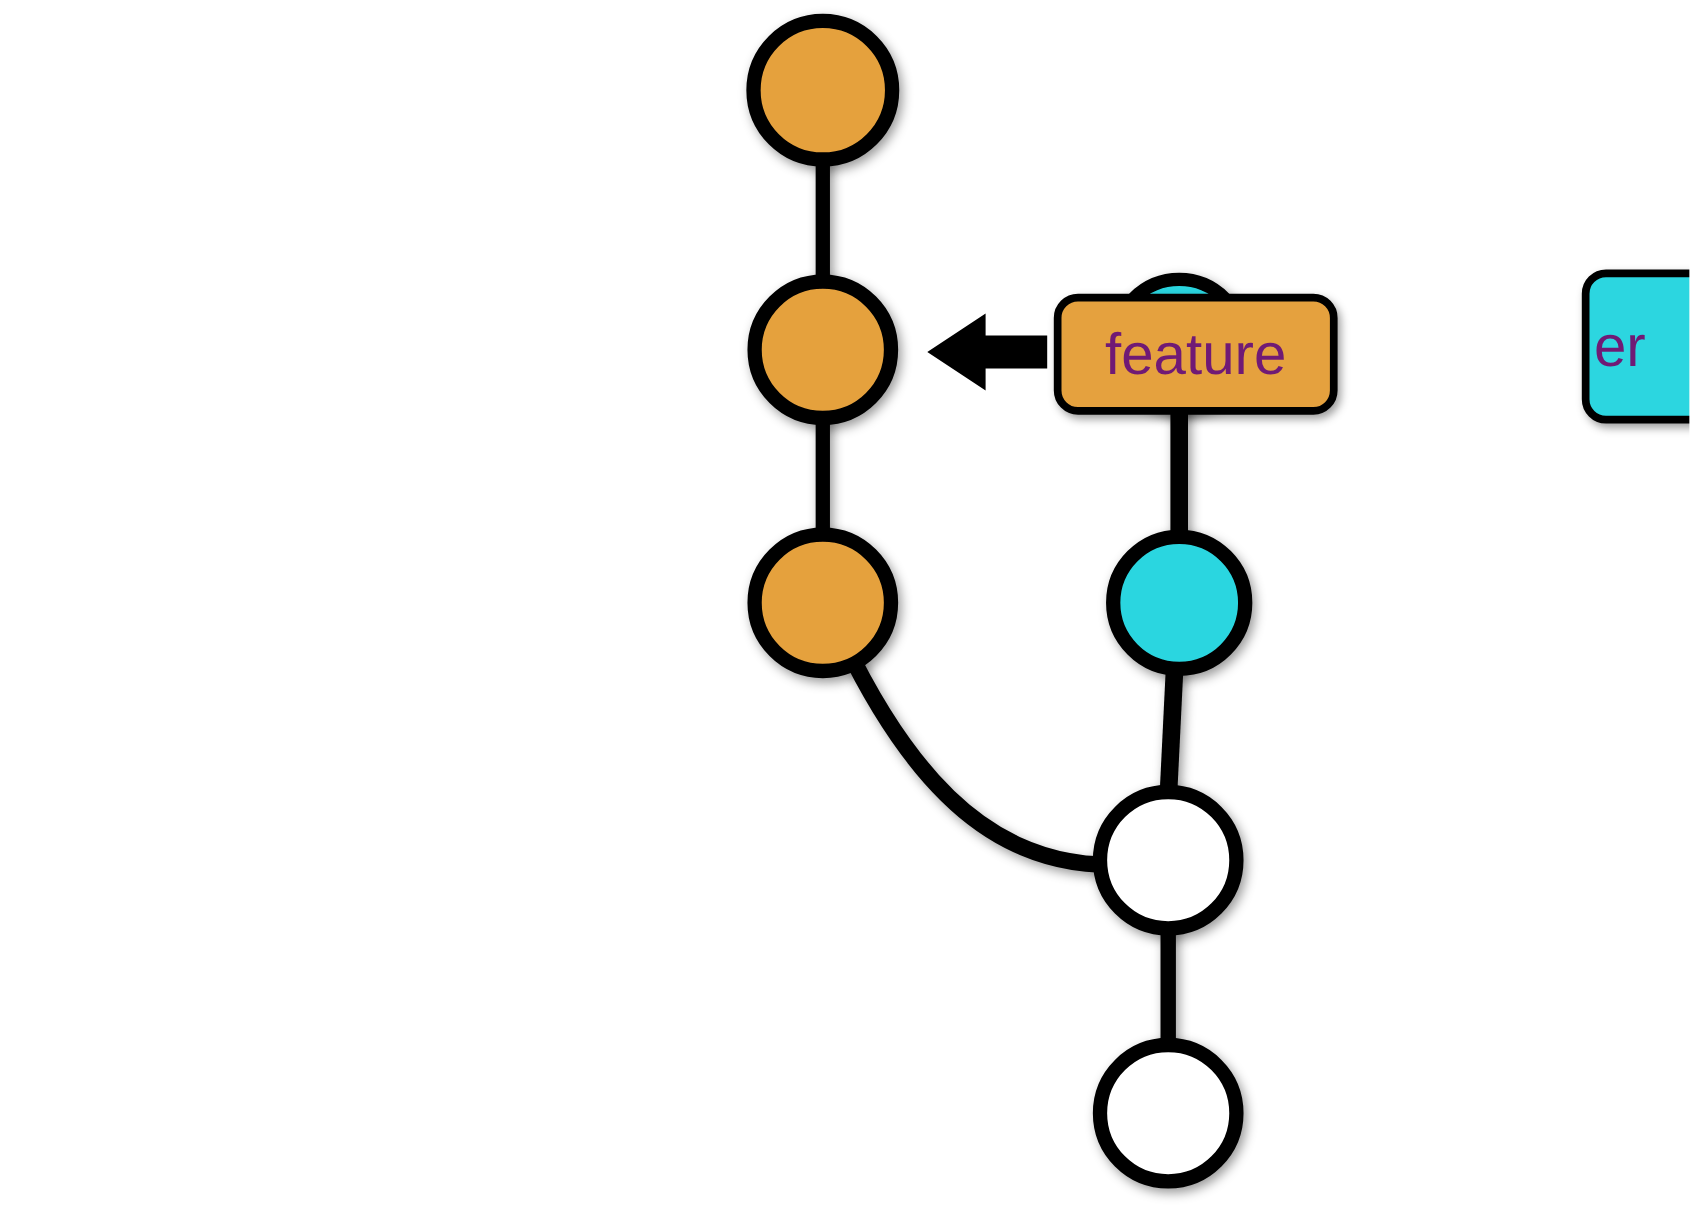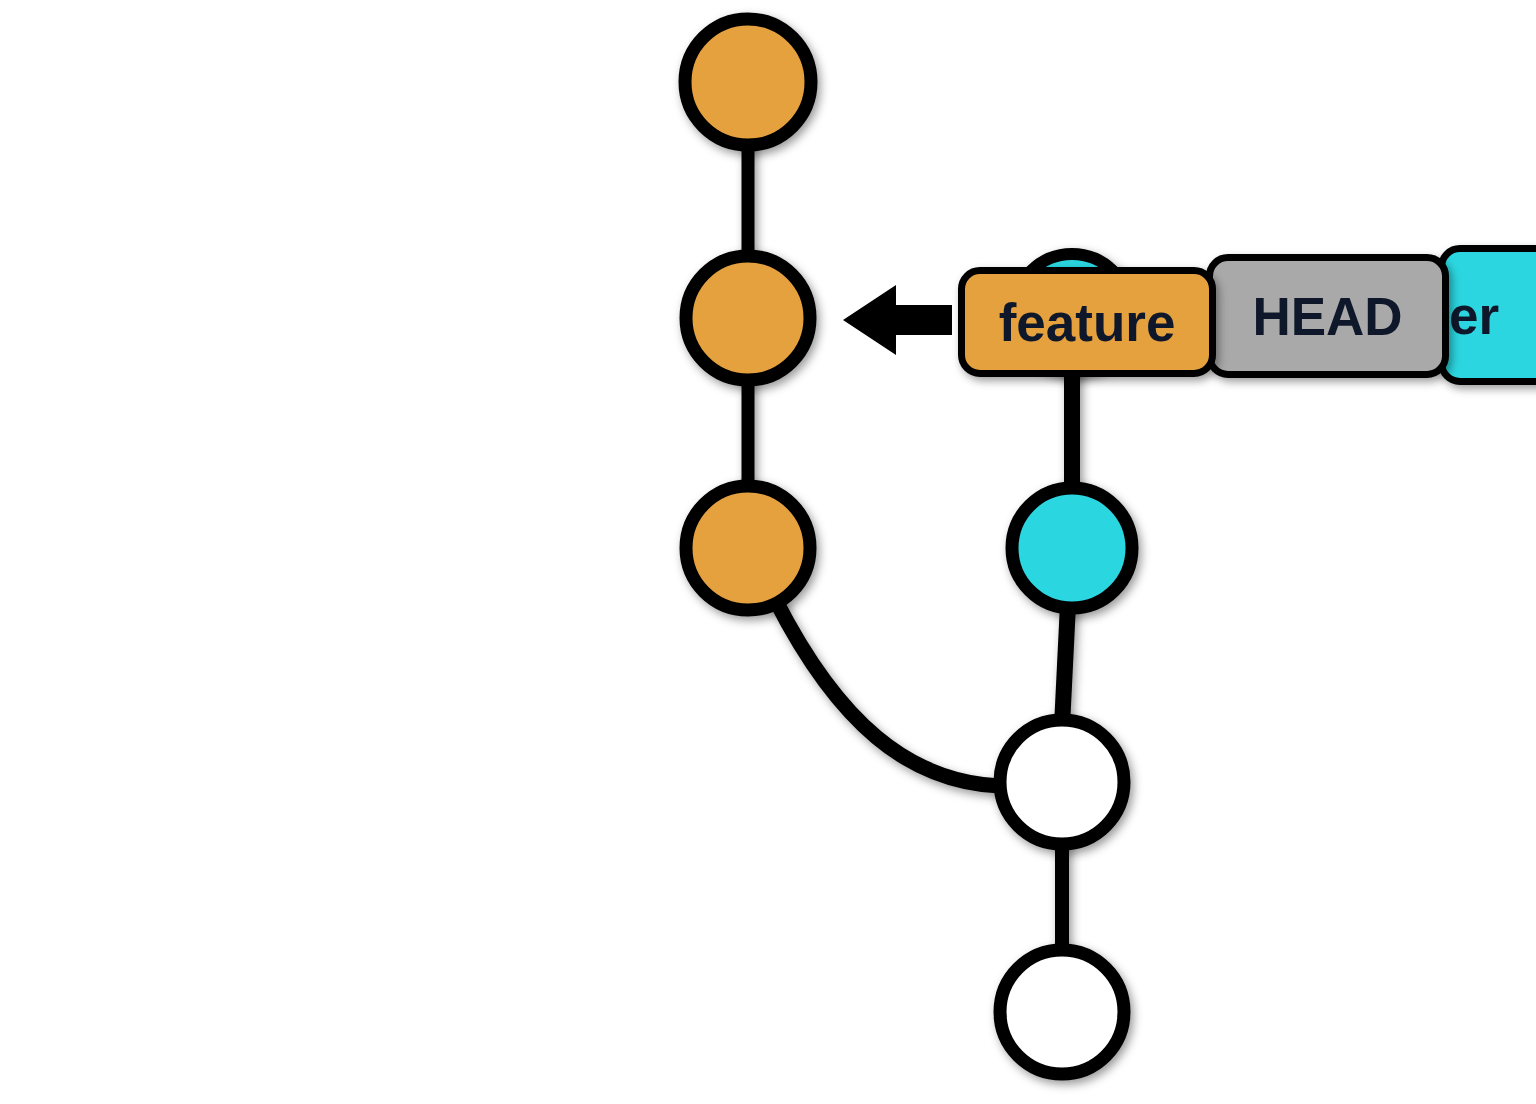--- a/index.html
+++ b/index.html
@@ -27,24 +27,23 @@
   .label-box {
     position: absolute;
     box-sizing: border-box;
     border: 7px solid #000000;
     border-radius: 22px;
     display: flex;
     align-items: center;
     justify-content: center;
     filter: drop-shadow(3px 4px 4px rgba(0,0,0,0.38));
     font-family: "Liberation Sans", sans-serif;
-    color: #0f172a;
+    color: #701a75;
     white-space: nowrap;
     line-height: 1;
-    font-weight: bold;
   }
   .staging-box {
     left: 60px;
     top: 461px;
     width: 375px;
     height: 167px;
     border-radius: 30px;
     font-size: 56px;
   }
   .ref-feature {
@@ -107,22 +106,19 @@
 
     <g>
       <path d="M 952 305 L 896 305 L 896 285 L 843 320 L 896 355 L 896 335 L 952 335 Z" fill="#000000"></path>
     </g>
   </svg>
 
   <div class="label-box ref-master" style="background:#2CD6E0">
     <span>er</span>
   </div>
 
-  <div class="label-box ref-head" style="background:#A9A9A9">
-    <span>HEAD</span>
-  </div>
 
   <div class="label-box ref-feature" style="background:#E5A13E">
     <span>feature</span>
   </div>
 
 
 </div>
 
 </body></html>

